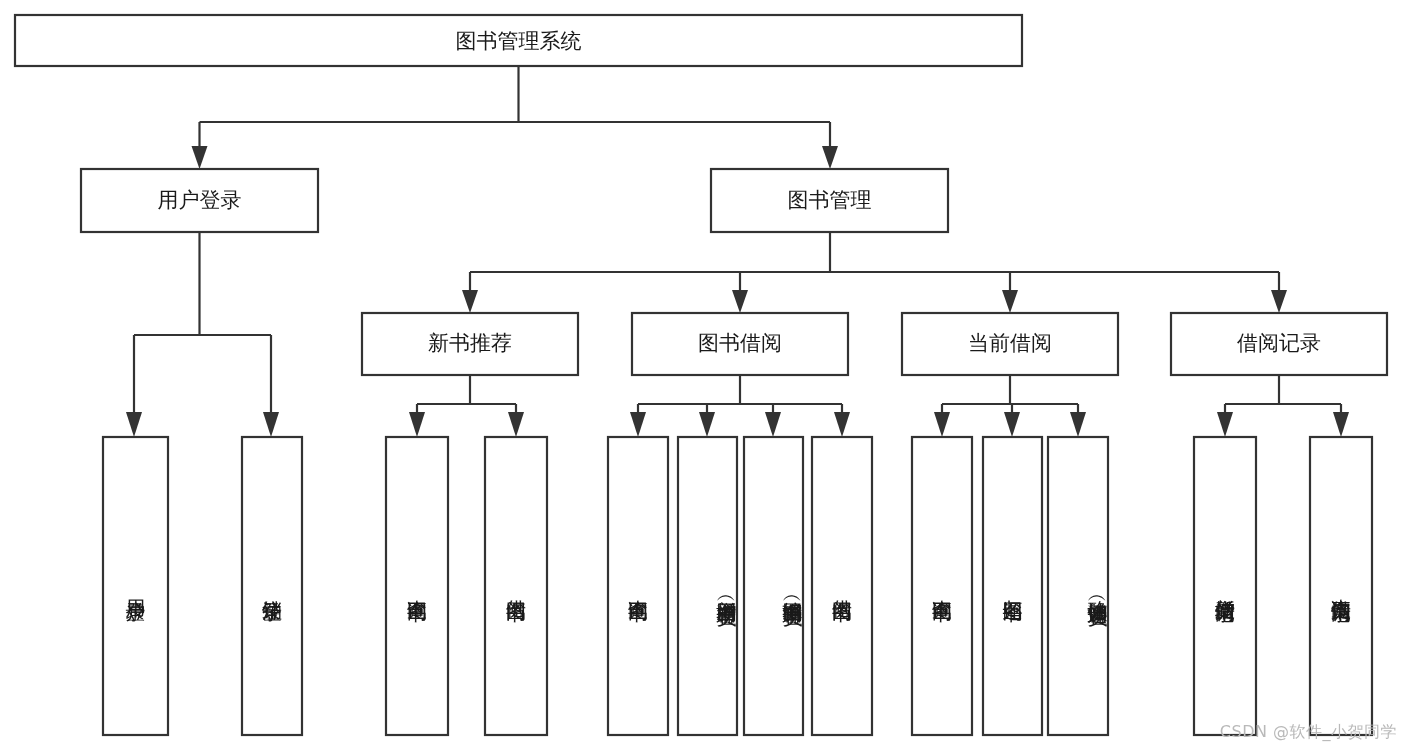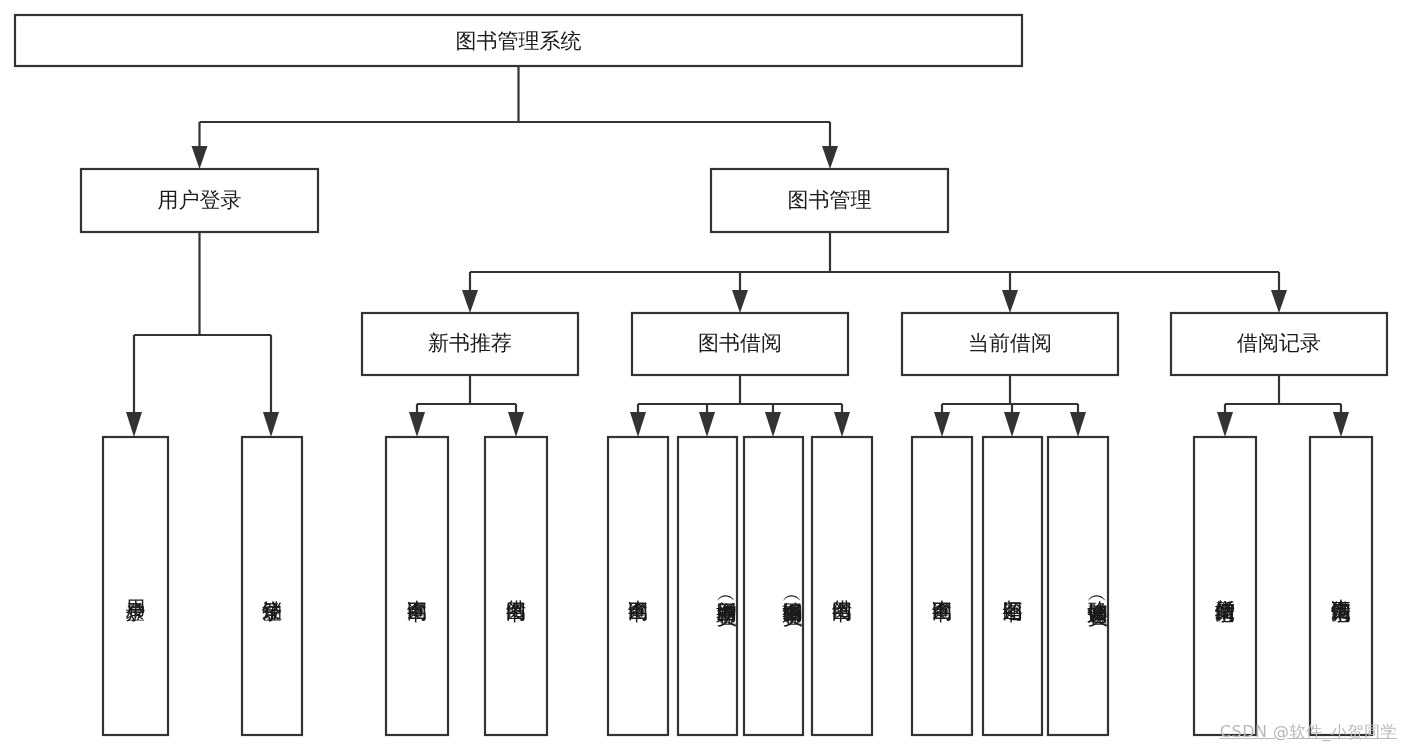--- a/index.html
+++ b/index.html
@@ -66,21 +66,20 @@
   }
   #watermark {
     position: absolute;
     right: 8px;
     bottom: 4px;
     font-family: "DejaVu Sans", "Liberation Sans", sans-serif;
     font-size: 16px;
     color: #b9b9b9;
     white-space: nowrap;
     letter-spacing: 0.5px;
-    text-decoration: underline;
   }
 </style>
 </head>
 <body>
 
 <div id="diagram-root">
 
   <svg id="flow-svg" viewBox="0 0 1405 747">
     <g id="connectors">
 

